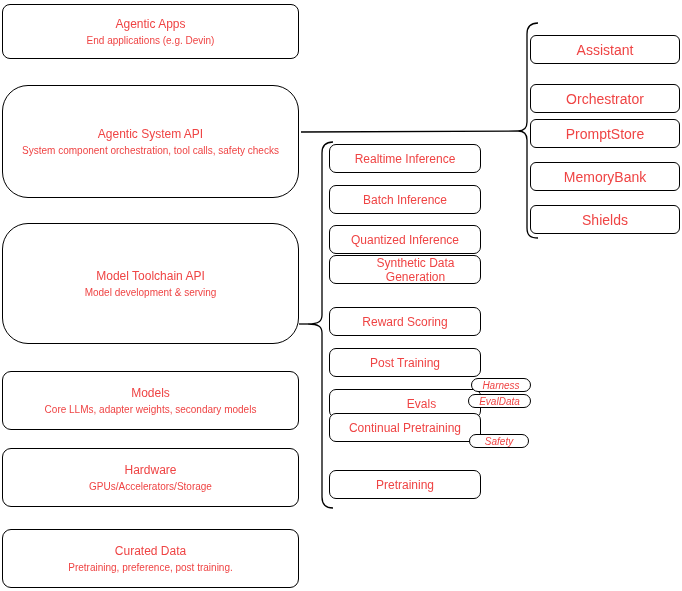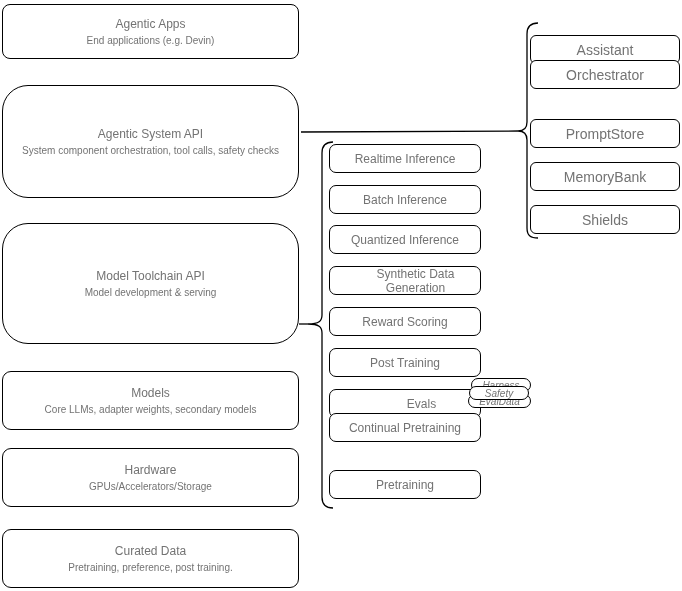--- a/index.html
+++ b/index.html
@@ -1,21 +1,21 @@
 <!DOCTYPE html>
 <html><head>
 <meta charset="utf-8">
 <style>
   html,body{margin:0;padding:0;background:#ffffff;}
   #canvas{
     position:relative;
     width:682px;height:591px;
     background:#ffffff;
     font-family:"Liberation Sans", sans-serif;
-    color:#737373;
+    color:#ef4444;
     overflow:hidden;
   }
   .node{
     position:absolute;
     box-sizing:border-box;
     background:#ffffff;
     border:1.3px solid #000;
     display:flex;
     flex-direction:column;
     align-items:center;
@@ -96,21 +96,21 @@
 
   <div class="node mid" style="top:144px;">
     <span>Realtime Inference</span>
   </div>
   <div class="node mid" style="top:185px;">
     <span>Batch Inference</span>
   </div>
   <div class="node mid" style="top:225px;">
     <span>Quantized Inference</span>
   </div>
-  <div class="node mid" style="top:266px;padding-left:21px;">
+  <div class="node mid" style="top:255px;padding-left:21px;">
     <span>Synthetic Data Generation</span>
   </div>
   <div class="node mid" style="top:307px;justify-content:center;">
     <span>Reward Scoring</span>
   </div>
   <div class="node mid" style="top:348px;">
     <span>Post Training</span>
   </div>
   <div class="node mid" style="top:389px;padding-left:33px;">
     <span>Evals</span>
@@ -121,28 +121,28 @@
   <div class="node mid" style="top:470px;">
     <span>Pretraining</span>
   </div>
 
   <div class="pill" style="left:471px;top:378px;width:60px;height:14px;">
     <span>Harness</span>
   </div>
   <div class="pill" style="left:468px;top:394px;width:63px;height:14px;">
     <span>EvalData</span>
   </div>
-  <div class="pill" style="left:469px;top:386px;width:60px;height:14px;">
+  <div class="pill" style="left:469px;top:434px;width:60px;height:14px;">
     <span>Safety</span>
   </div>
 
   <div class="node right" style="top:35px;">
     <span>Assistant</span>
   </div>
-  <div class="node right" style="top:60px;">
+  <div class="node right" style="top:84px;">
     <span>Orchestrator</span>
   </div>
   <div class="node right" style="top:119px;">
     <span>PromptStore</span>
   </div>
   <div class="node right" style="top:162px;">
     <span>MemoryBank</span>
   </div>
   <div class="node right" style="top:205px;">
     <span>Shields</span>

